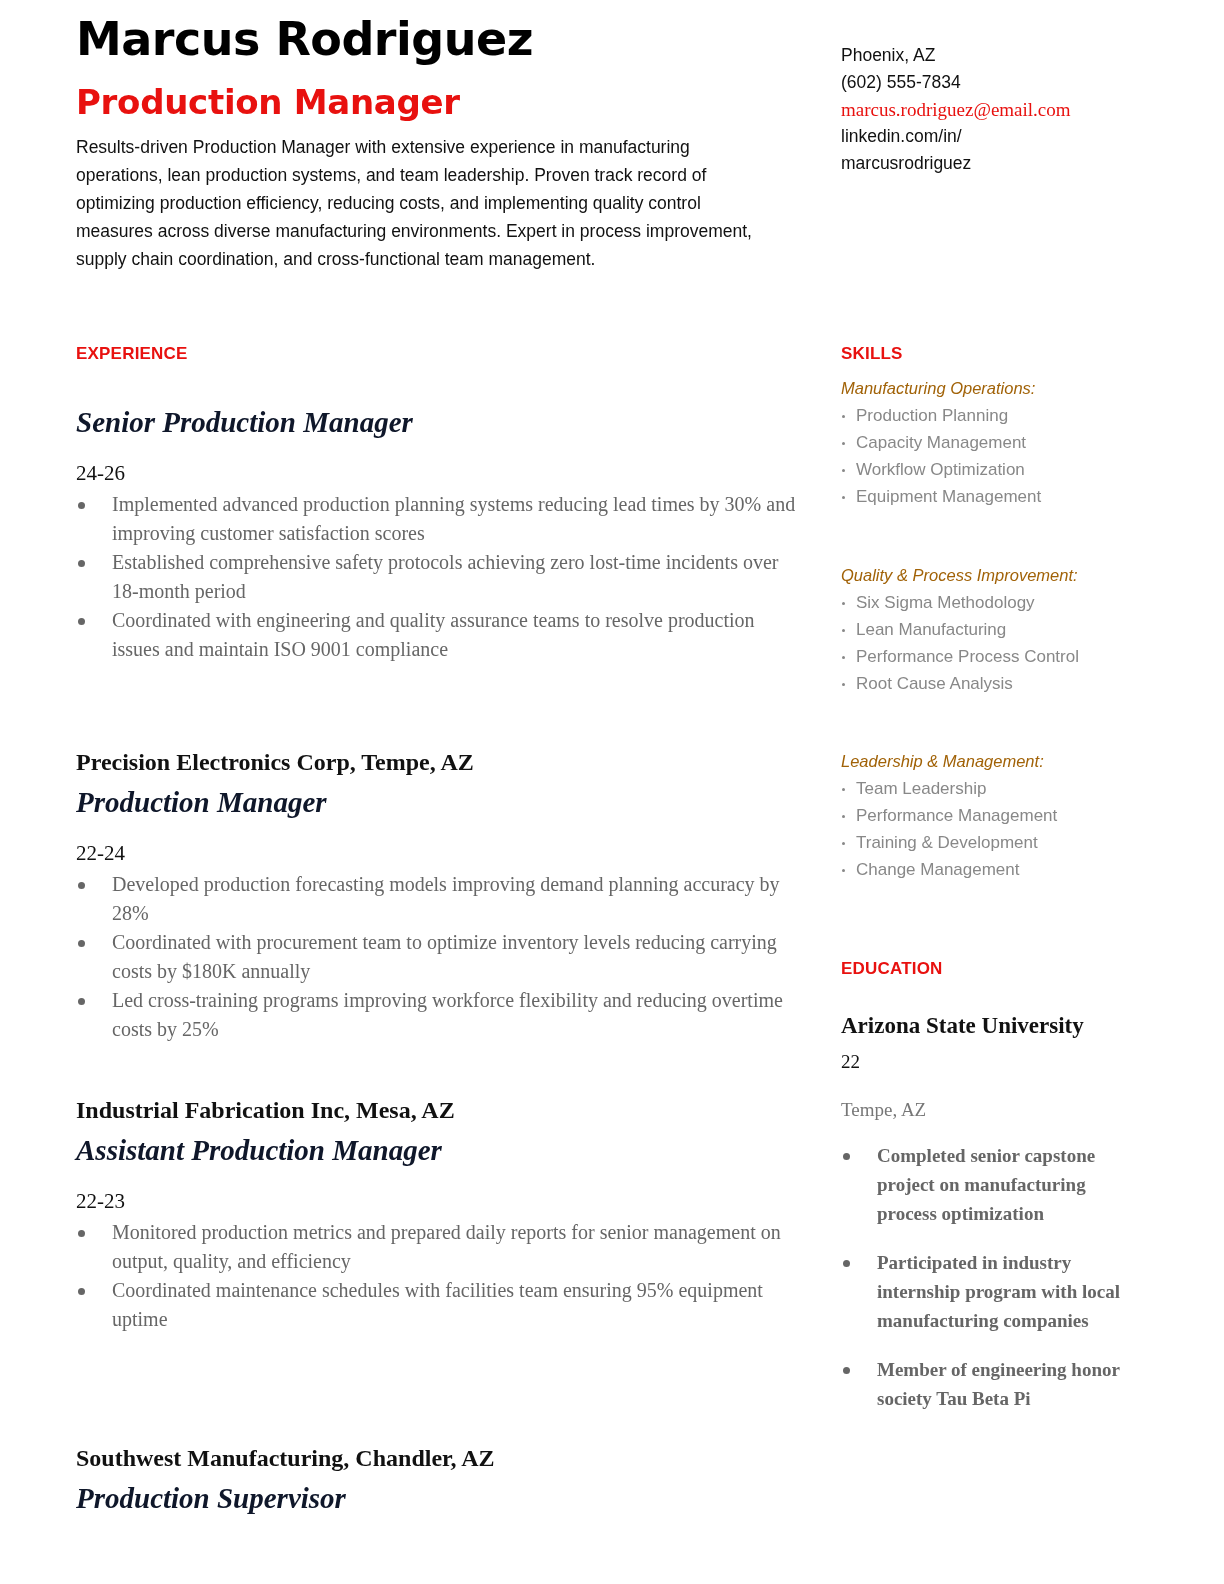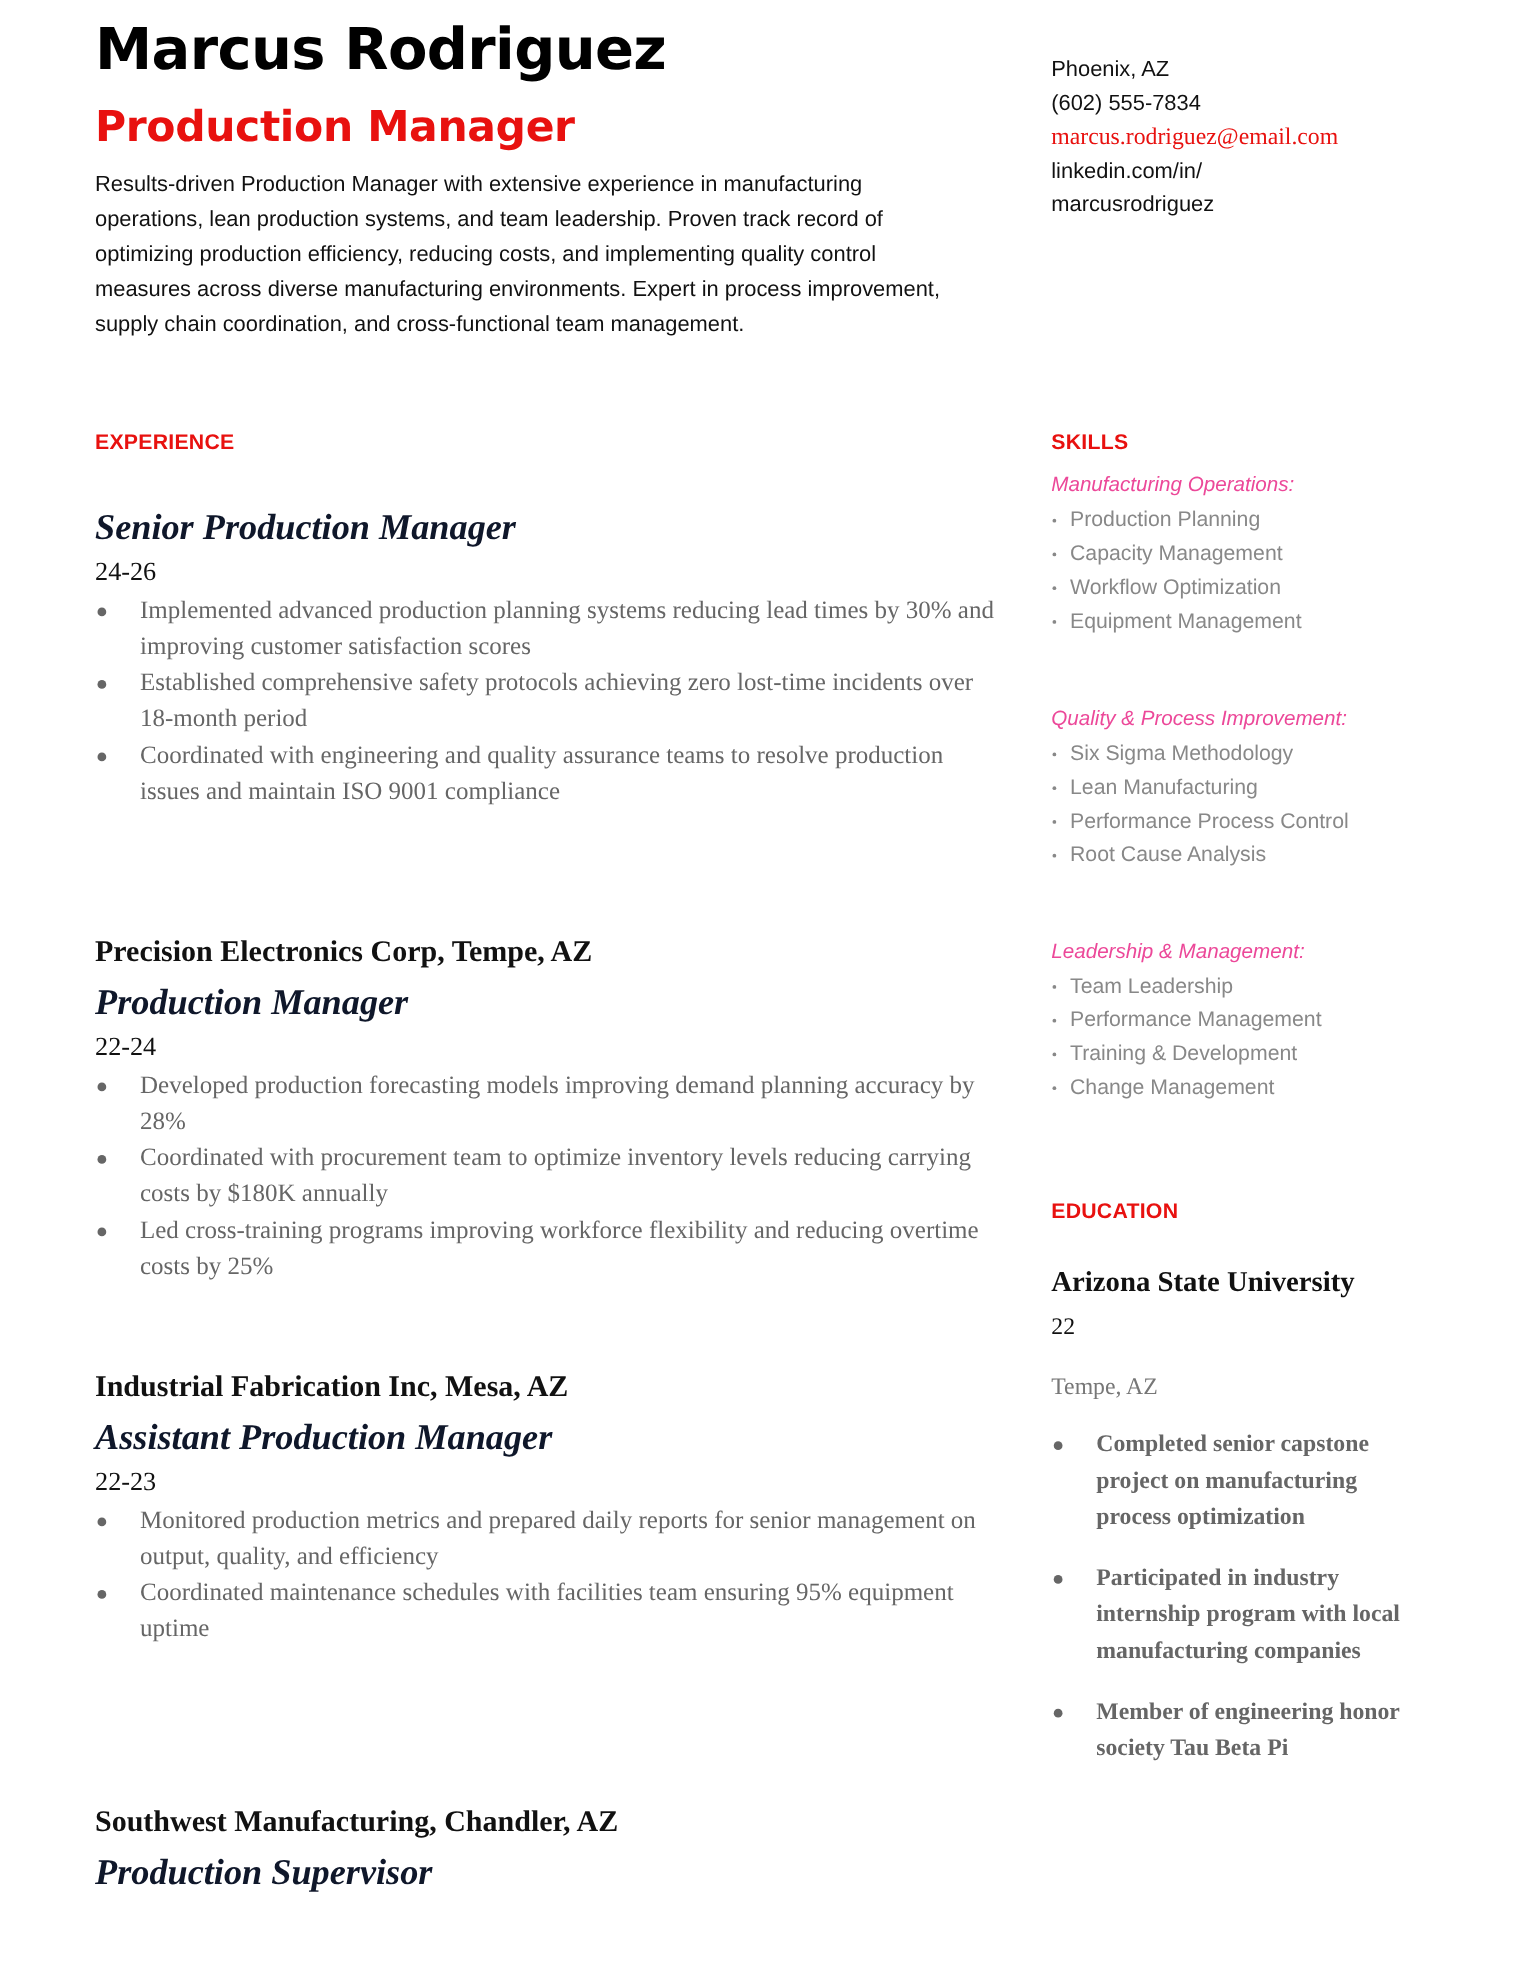--- a/index.html
+++ b/index.html
@@ -11,27 +11,27 @@
 
   .contact { position: absolute; left: 841px; top: 42px; width: 260px; font-family: "Liberation Sans", sans-serif; font-size: 17.5px; line-height: 27px; color: #111; }
   .contact .email { color: #e8110f; font-family: "Liberation Serif", serif; font-size: 19px; word-break: break-all; display:block; }
   .contact div { display:block; }
 
   .section-head { position: absolute; font-family: "Liberation Sans", sans-serif; font-weight: bold; font-size: 17px; color: #e8110f; letter-spacing: 0.2px; }
 
   .exp { position: absolute; left: 76px; width: 720px; }
   .exp .company { font-family: "Liberation Serif", serif; font-weight: bold; font-size: 24px; color: #111; margin: 0; line-height: 32px; }
   .exp .role { font-family: "Liberation Serif", serif; font-style: italic; font-weight: bold; font-size: 29px; color: #0f172a; margin-top: 8px; line-height: 32px; }
-  .exp .dates { font-family: "Liberation Serif", serif; font-size: 21px; color: #111; margin-top: 4px; line-height: 30px; }
+  .exp .dates { font-family: "Liberation Serif", serif; font-size: 21px; color: #111; margin-top: 20px; line-height: 30px; }
   .exp ul { list-style: none; margin: 2px 0 0 0; padding: 0; }
   .exp li { position: relative; padding-left: 36px; font-family: "Liberation Serif", serif; font-size: 20px; line-height: 29px; color: #666; }
   .exp li .dot { position: absolute; left: 2px; top: 12px; width: 7px; height: 7px; border-radius: 50%; background: #666; }
 
   .skills { position: absolute; left: 841px; width: 280px; font-family: "Liberation Sans", sans-serif; }
-  .skill-cat { font-style: italic; font-size: 16.5px; color: #ec4899; line-height: 27px; }
+  .skill-cat { font-style: italic; font-size: 16.5px; color: #a16207; line-height: 27px; }
   .skill-item { position: relative; padding-left: 15px; font-size: 17px; color: #888; line-height: 27px; }
   .skill-item .sdot { position: absolute; left: 1px; top: 13px; width: 3px; height: 3px; background: #888; border-radius: 50%; }
 
   .edu { position: absolute; left: 841px; top: 1010px; width: 280px; }
   .edu .school { font-family: "Liberation Serif", serif; font-weight: bold; font-size: 23px; color: #111; line-height: 32px; }
   .edu .degree { font-family: "Liberation Serif", serif; font-size: 19px; color: #111; margin-top: 4px; line-height: 30px; }
   .edu .year { font-family: "Liberation Serif", serif; font-size: 19px; color: #111; margin-top: 5px; line-height: 30px; }
   .edu .loc { font-family: "Liberation Serif", serif; font-size: 19px; color: #777; margin-top: 18px; line-height: 30px; }
   .edu ul { list-style: none; margin: 16px 0 0 0; padding: 0; }
   .edu li { position: relative; padding-left: 36px; font-family: "Liberation Serif", serif; font-weight: bold; font-size: 19px; line-height: 29px; color: #666; margin-bottom: 20px; }

